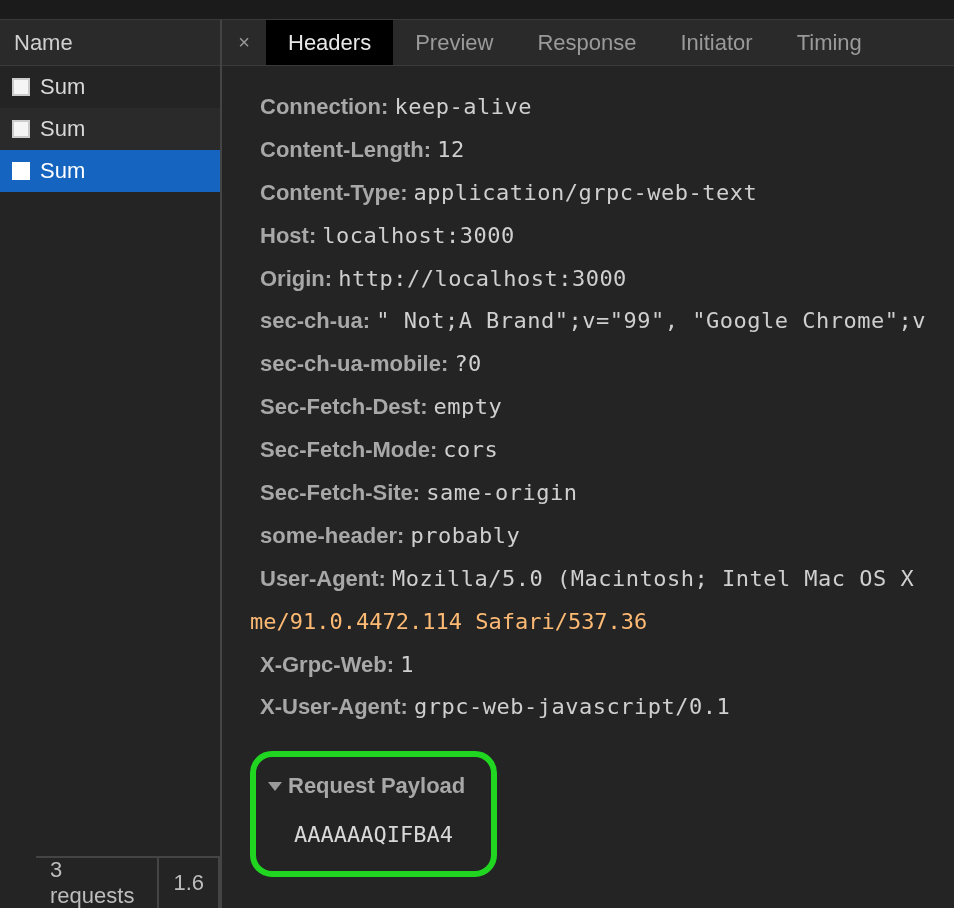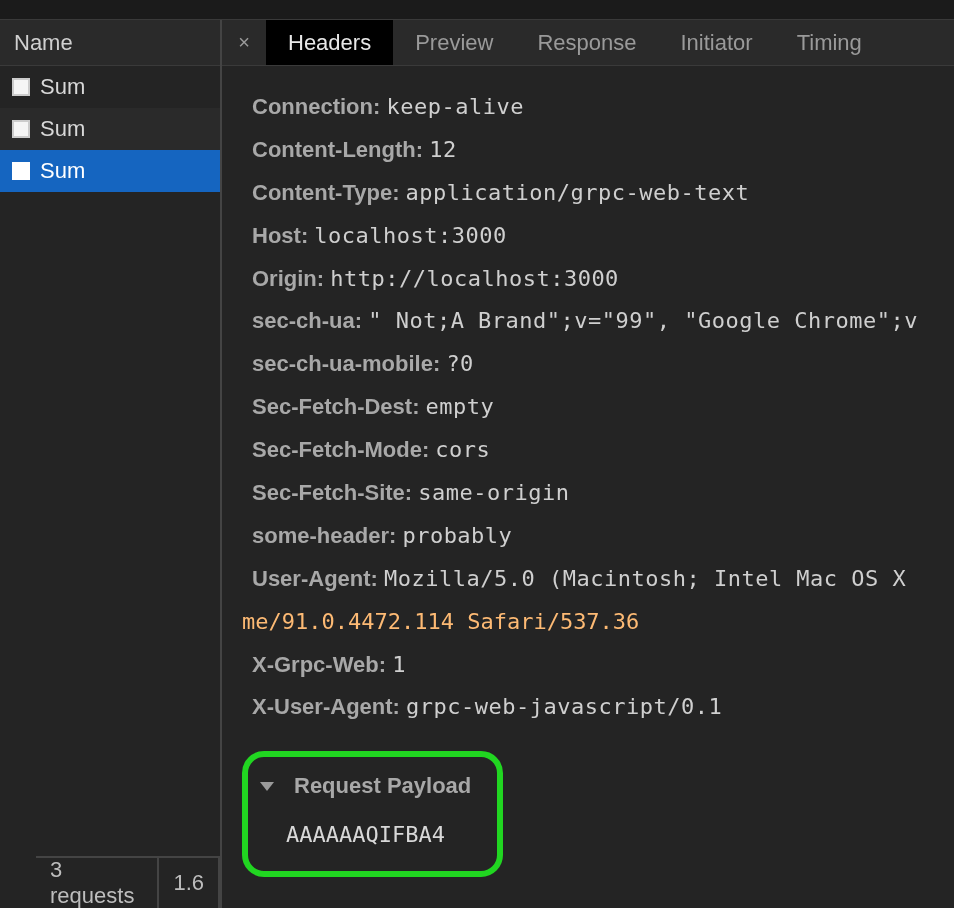--- a/index.html
+++ b/index.html
@@ -110,20 +110,21 @@
   .tab.active {
     background: #000;
     color: #e8e8e8;
   }
   .detail {
     flex: 1;
     overflow: auto;
     padding: 20px 0 28px 30px;
     font-size: 22px;
     line-height: 1.95;
+    margin-left: 8px;
   }
   .hdr-line {
     white-space: nowrap;
     overflow: hidden;
   }
   .hdr-name {
     font-weight: 700;
     color: #a8a8a8;
   }
   .hdr-val {
@@ -142,21 +143,21 @@
   .payload-box {
     display: inline-block;
     border: 6px solid #21d621;
     border-radius: 22px;
     padding: 8px 26px 14px 12px;
     margin-left: -10px;
   }
   .sect-title {
     display: flex;
     align-items: center;
-    gap: 20px;
+    gap: 6px;
     font-weight: 700;
     color: #a8a8a8;
     font-size: 22px;
   }
   .tri {
     width: 0; height: 0;
     border-left: 7px solid transparent;
     border-right: 7px solid transparent;
     border-top: 9px solid #9a9a9a;
   }

